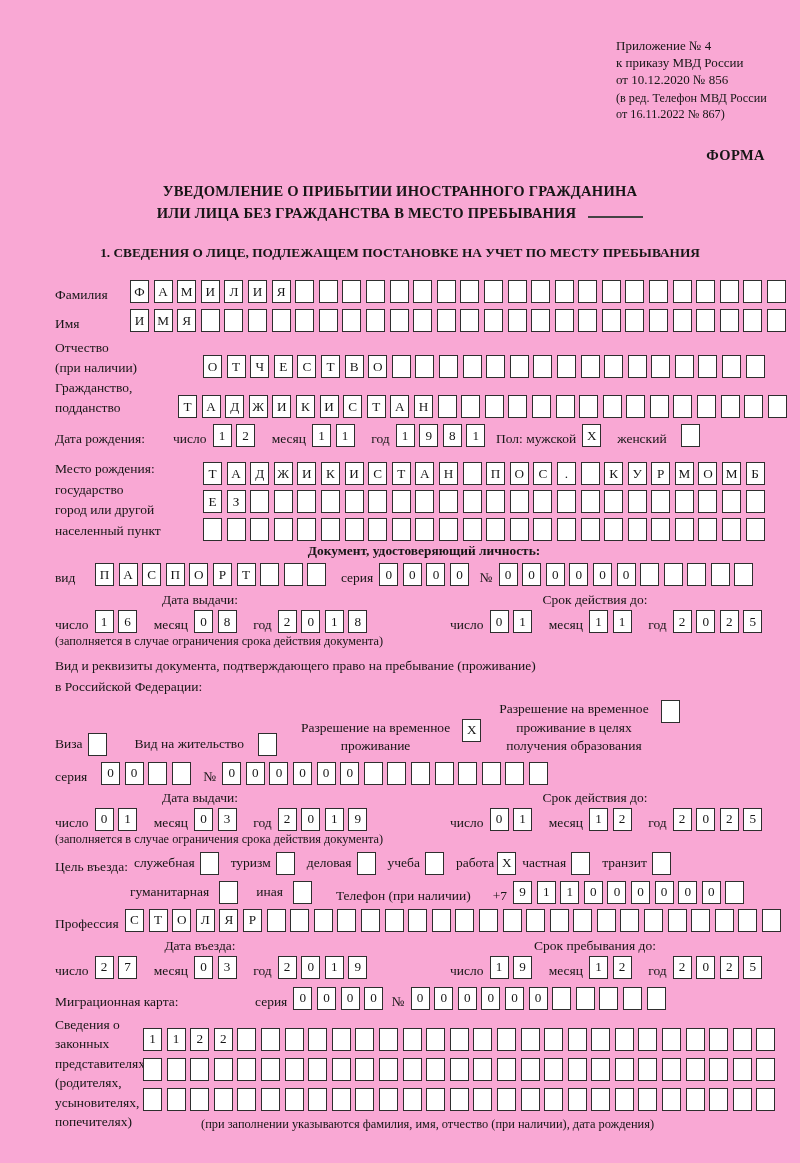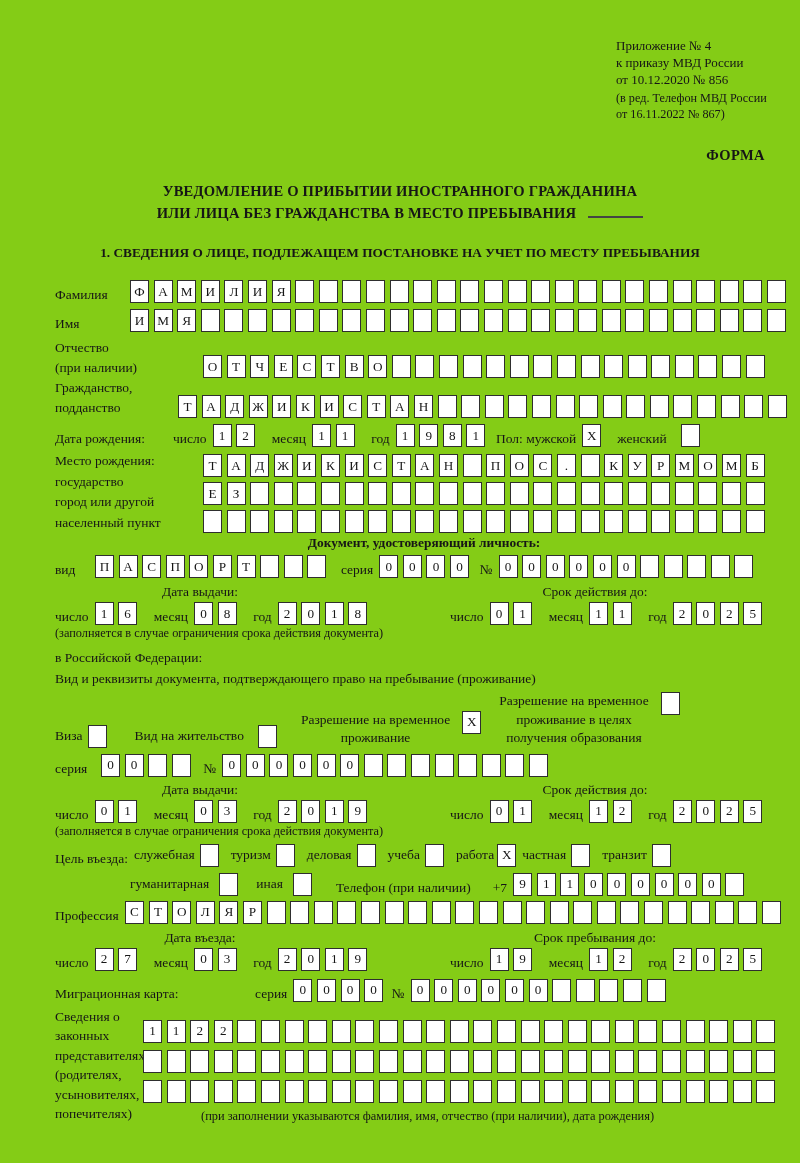--- a/index.html
+++ b/index.html
@@ -1,36 +1,36 @@
 <!DOCTYPE html>
 <html><head>
 <meta charset="utf-8">
 <style>
   *{margin:0;padding:0;box-sizing:border-box}
   body{width:800px;height:1163px;background:#fff;color:#161616;
        font-family:"Liberation Serif","DejaVu Serif",serif;font-size:13.5px}
-  .page{position:relative;width:800px;height:1163px;background:#84cc16;overflow:hidden}
+  .page{position:relative;width:800px;height:1163px;background:#f9a8d4;overflow:hidden}
   .appendix{position:absolute;left:616px;top:37px;font-size:13px;line-height:1.32}
   .appendix .amend{font-size:12.2px;margin-top:3px;line-height:1.3}
   .forma{position:absolute;right:35px;top:147px;font-weight:700;font-size:14.5px;letter-spacing:.4px}
   .title{position:absolute;left:0;top:181px;width:100%;text-align:center;font-weight:700;
          font-size:14.6px;line-height:1.5;letter-spacing:.2px}
   .uslot{display:inline-block;width:55px;height:4px;border-bottom:2.2px solid #444;margin-left:12px}
   .s1head{position:absolute;left:0;top:245px;width:100%;text-align:center;font-weight:700;font-size:13.3px}
   .form{position:absolute;left:55px;top:280px;width:738px}
   .cells{display:inline-flex;flex:none}
   .cell,.cbox{flex:none;display:inline-flex;align-items:center;justify-content:center;
       width:19px;height:23px;border:1.7px solid #2e2e2e;margin-right:4.6px;font-size:13.2px;background:#fff}
   .cbox{margin-right:0;margin-left:5px}
   .frow{display:flex;align-items:flex-end}
   .top{align-items:flex-end}
   .lbl{flex:none}
   .mlbl{flex:none;line-height:20px}
   .w40{width:40px}.w70{width:70px}.w75{width:75px}.w88{width:88px}.w123{width:123px}.w145{width:145px}.w148{width:148px}
-  .mb6{margin-bottom:6px}.mb5{margin-bottom:5px}.mb4{margin-bottom:4px}.mb2{margin-bottom:2px}.mb8{margin-bottom:8px}
+  .mb6{margin-bottom:6px}.mb5{margin-bottom:5px}.mb4{margin-bottom:12px}.mb2{margin-bottom:2px}.mb8{margin-bottom:8px}
   .crow{margin-bottom:5px}
   .lh{line-height:20.5px}
   .lh19{line-height:19.5px}
   .dochead{text-align:center;font-weight:700;margin:1px 0 4px 0;font-size:13.4px}
   .dlbl{flex:none;margin-right:6px}
   .dgap{margin-left:12px}
   .dates{display:flex;align-items:flex-start}
   .dcol{width:290px}
   .dcolr{margin-left:105px}
   .dtitle{text-align:center;margin-bottom:2px}
@@ -397,22 +397,22 @@
               <span class="cell">0</span>
               <span class="cell">2</span>
               <span class="cell">5</span>
             </span>
         </div>
       </div>
     </div>
     <div class="dnote mb6">(заполняется в случае ограничения срока действия документа)</div>
 
     <div class="lh" style="line-height:21px;margin-bottom:3px">
+      <div>Вид и реквизиты документа, подтверждающего право на пребывание (проживание)</div>
       <div>в Российской Федерации:</div>
-      <div>Вид и реквизиты документа, подтверждающего право на пребывание (проживание)</div>
     </div>
 
     <div class="frow top mb6">
       <span class="citem cmid">
         <span>Виза</span>
         <span class="cbox"></span>
       </span>
       <span class="citem cmid" style="margin-left:28px">
         <span>Вид на жительство</span>
         <span class="cbox" style="margin-left:14px"></span>

